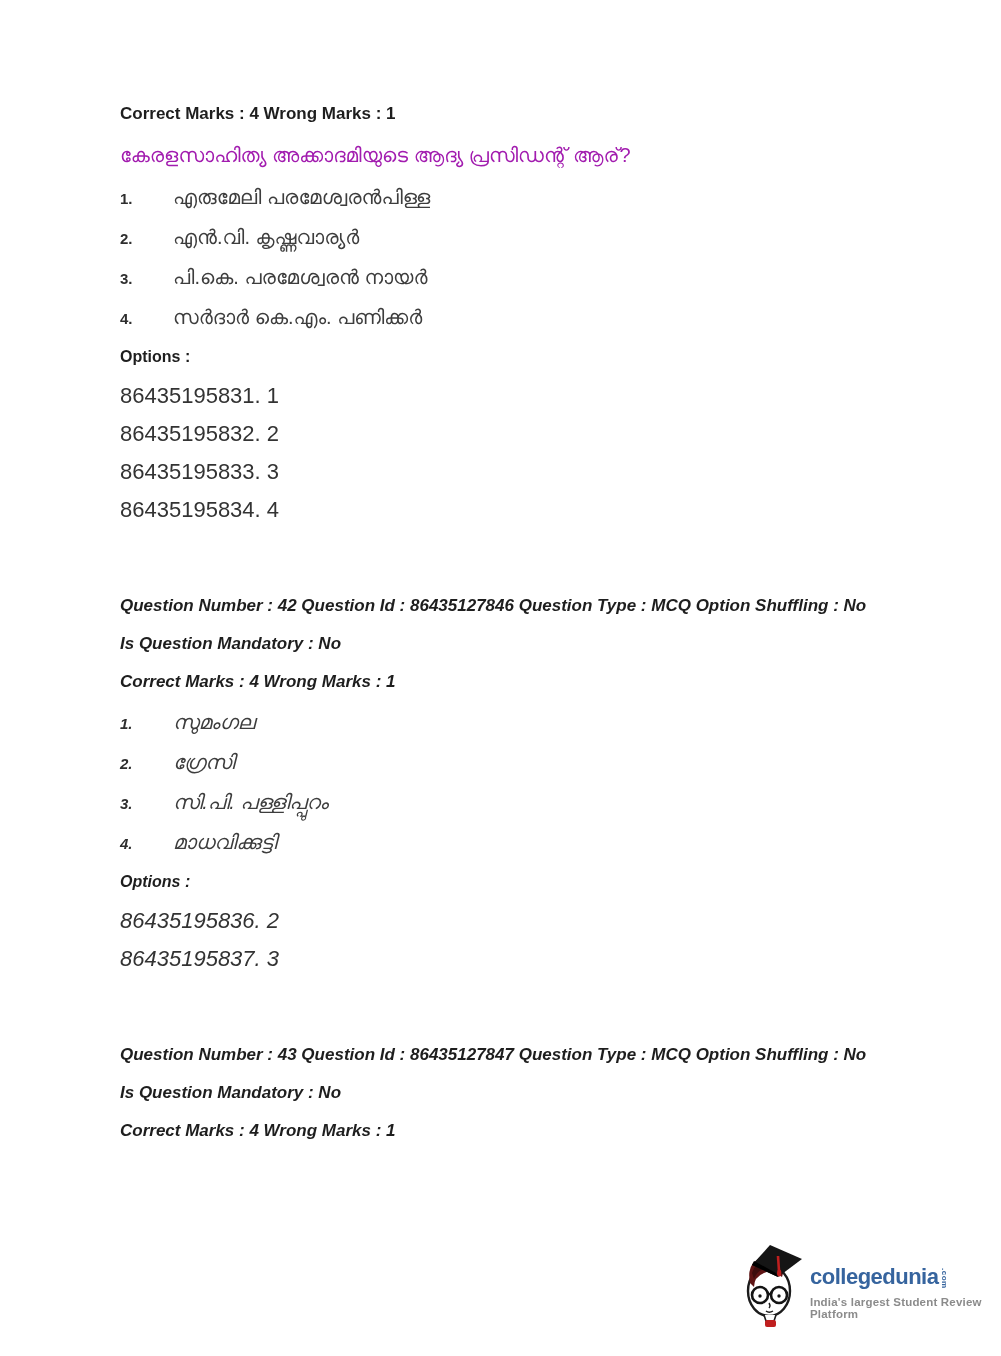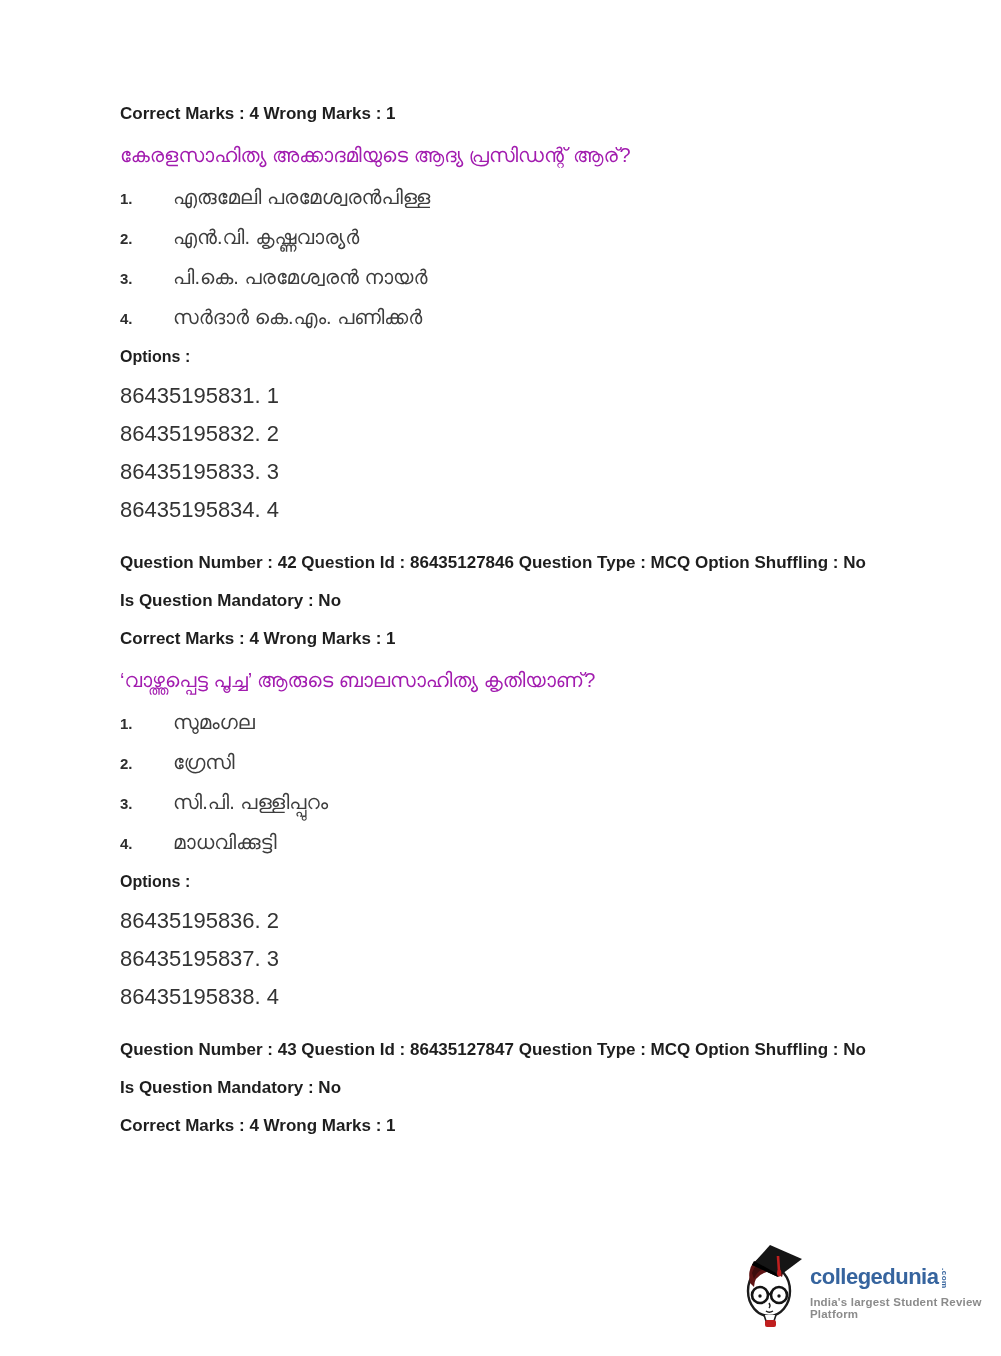--- a/index.html
+++ b/index.html
@@ -60,21 +60,22 @@
     line-height: 22px;
     margin-top: 14px;
   }
   .option-id {
     font-size: 22px;
     color: #333333;
     line-height: 21px;
     margin-top: 17px;
   }
   .section-gap {
-    margin-top: 32px;
+    margin-top: 75px;
+    font-style: italic;
   }
   .hdr-line {
     margin-top: 16px;
   }
   .hdr-line:first-child {
     margin-top: 0;
   }
   
   .logo {
     position: absolute;
@@ -149,21 +150,20 @@
     <div class="option-id">86435195831. 1</div>
     <div class="option-id">86435195832. 2</div>
     <div class="option-id">86435195833. 3</div>
     <div class="option-id">86435195834. 4</div>
   </section>
 
   <section class="section-gap">
     <div class="bold-line hdr-line">Question Number : 42 Question Id : 86435127846 Question Type : MCQ Option Shuffling : No</div>
     <div class="bold-line hdr-line">Is Question Mandatory : No</div>
     <div class="bold-line hdr-line">Correct Marks : 4 Wrong Marks : 1</div>
-    <div class="question-ml">‘വാഴ്ത്തപ്പെട്ട പൂച്ച’ ആരുടെ ബാലസാഹിത്യ കൃതിയാണ്?</div>
 
     <div class="choices">
       <div class="choice-row">
         <span class="choice-num">1.</span>
         <span class="choice-text">സുമംഗല</span>
       </div>
       <div class="choice-row">
         <span class="choice-num">2.</span>
         <span class="choice-text">ഗ്രേസി</span>
       </div>
@@ -173,21 +173,20 @@
       </div>
       <div class="choice-row">
         <span class="choice-num">4.</span>
         <span class="choice-text">മാധവിക്കുട്ടി</span>
       </div>
     </div>
 
     <div class="options-heading">Options :</div>
     <div class="option-id">86435195836. 2</div>
     <div class="option-id">86435195837. 3</div>
-    <div class="option-id">86435195838. 4</div>
   </section>
 
   <section class="section-gap">
     <div class="bold-line hdr-line">Question Number : 43 Question Id : 86435127847 Question Type : MCQ Option Shuffling : No</div>
     <div class="bold-line hdr-line">Is Question Mandatory : No</div>
     <div class="bold-line hdr-line">Correct Marks : 4 Wrong Marks : 1</div>
   </section>
 
 </div>
 

